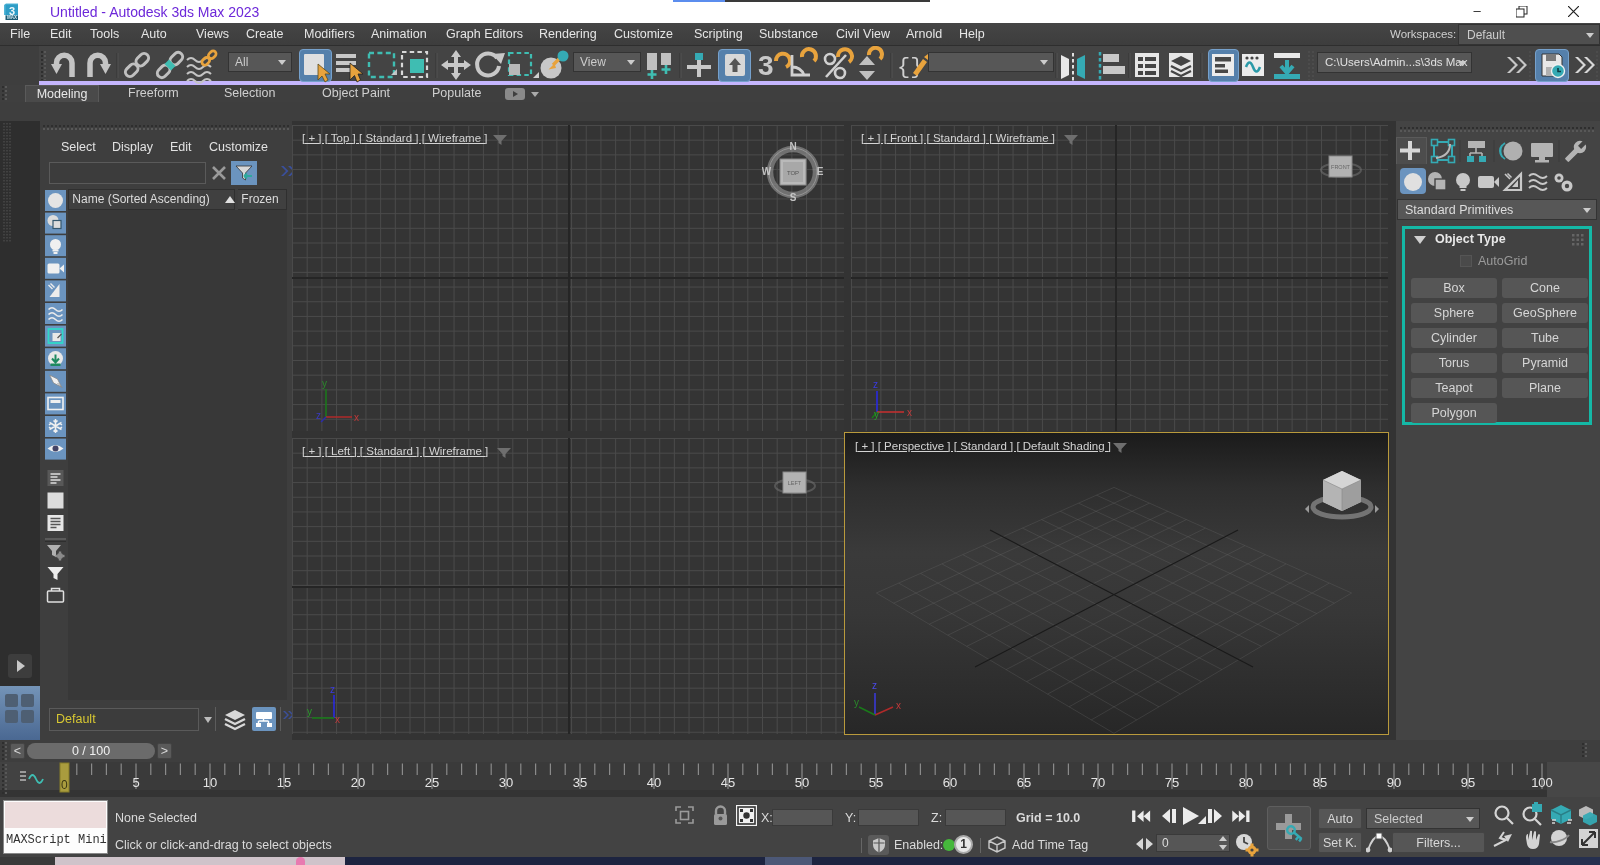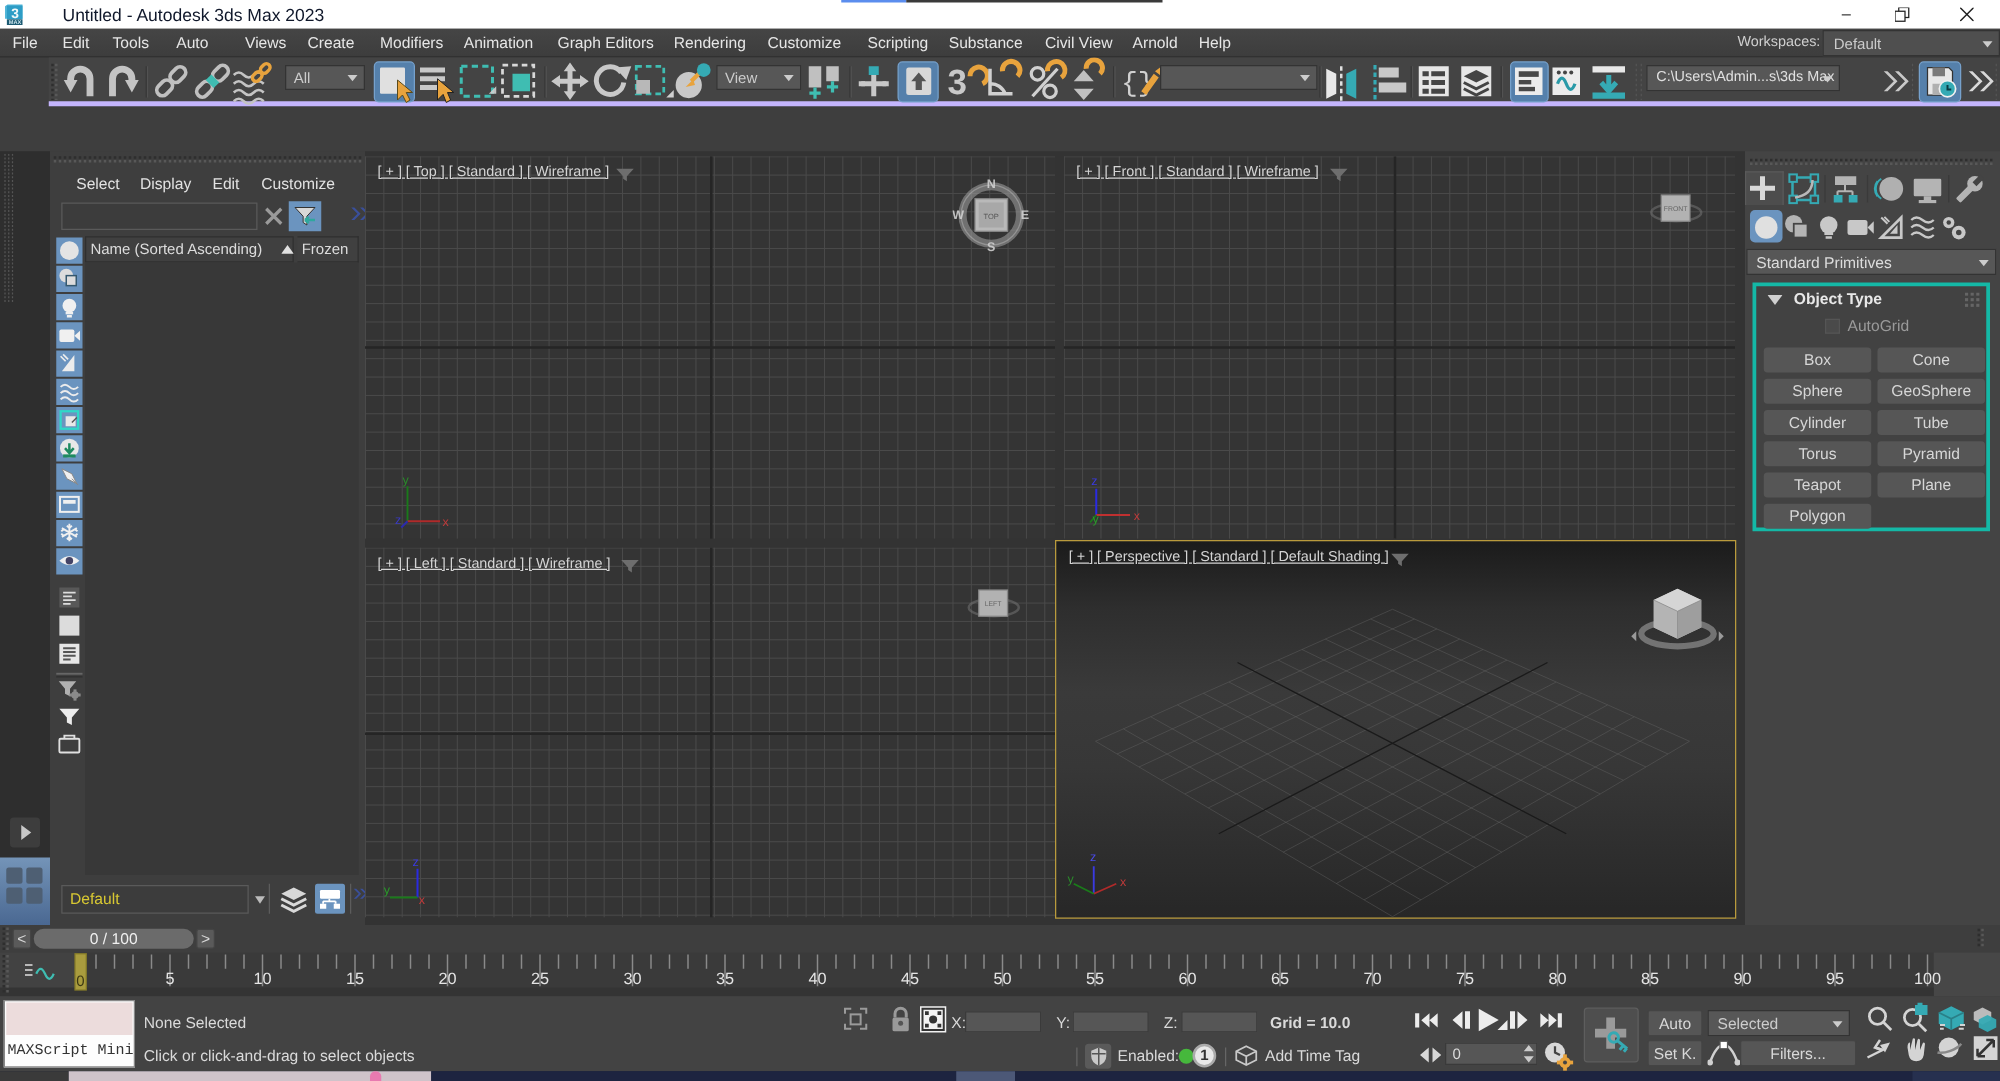--- a/index.html
+++ b/index.html
@@ -1,20 +1,20 @@
 <!DOCTYPE html>
 <html><head><meta charset="utf-8">
 <style>
 *{margin:0;padding:0;box-sizing:border-box;}
 html,body{width:1600px;height:865px;overflow:hidden;background:#3e3e3e;font-family:"Liberation Sans",sans-serif;}
 .abs{position:absolute;}
 #stage{position:relative;width:1600px;height:865px;}
 
 #titlebar{left:0;top:0;width:1600px;height:23px;background:#fff;color:#000;}
-#titlebar .ttext{position:absolute;left:50px;top:4px;font-size:14px;color:#0f172a;}
+#titlebar .ttext{position:absolute;left:50px;top:4px;font-size:14px;color:#6d28d9;}
 #topbar1{left:673px;top:0;width:52px;height:2px;background:#5b8dee;}
 #topbar2{left:725px;top:0;width:205px;height:2px;background:#3a3a3a;}
 .winbtn{position:absolute;top:0;width:14px;height:23px;color:#222;font-size:13px;text-align:center;line-height:22px;}
 
 #menubar{left:0;top:23px;width:1600px;height:23px;background:linear-gradient(#454545,#3d3d3d);border-bottom:1px solid #2e2e2e;}
 .mitem{position:absolute;top:4px;font-size:12.5px;color:#e6e6e6;}
 
 #toolbar{left:0;top:46px;width:1600px;height:39px;background:#444444;border-bottom:4px solid #c4b5fd;margin-left:39px;}
 .combo{position:absolute;background:#575757;border:1px solid #333;color:#ccc;font-size:12px;}
 .combo .arr{position:absolute;right:5px;top:50%;margin-top:-2px;width:0;height:0;border-left:4px solid transparent;border-right:4px solid transparent;border-top:5px solid #ccc;}
@@ -330,20 +330,36 @@
           <path d="M-10 -11 L7 -11 L10 -8 L10 11 L-10 11 Z" fill="#e8e8e8" stroke="#333"></path>
           <rect x="-6" y="-11" width="10" height="7" fill="#7a7a7a"></rect>
           <rect x="-6" y="2" width="12" height="9" fill="#b0b0b0"></rect>
           <circle cx="6" cy="6" r="6.5" fill="#35aab4" stroke="#f0f0f0" stroke-width="1.4"></circle>
           <path d="M6 3 L6 6.5 L9 6.5" stroke="#0c3c44" stroke-width="1.6" fill="none"></path>
         </g>
       </svg>
  <div class="combo" style="left:1278px;top:6px;width:155px;height:21px;padding:3px 20px 3px 7px;font-size:11.5px;color:#e0e0e0;white-space:nowrap;overflow:hidden;">C:\Users\Admin...s\3ds Max 202<div class="arr"></div></div>
 </div>
 
+<div class="abs" id="ribbon">
+      <svg width="10" height="17" style="position:absolute;left:0;top:0">
+        <line x1="3" y1="1" x2="3" y2="16" stroke="#2e2e2e" stroke-width="2" stroke-dasharray="2 2"></line>
+        <line x1="6" y1="1" x2="6" y2="16" stroke="#585858" stroke-width="2" stroke-dasharray="2 2"></line>
+      </svg>
+ <div class="rtab active" style="left:25px;width:74px;text-align:center;">Modeling</div>
+ <div class="rtab" style="left:120px;">Freeform</div>
+ <div class="rtab" style="left:216px;">Selection</div>
+ <div class="rtab" style="left:314px;">Object Paint</div>
+ <div class="rtab" style="left:424px;">Populate</div>
+ <svg width="40" height="17" style="position:absolute;left:505px;top:2px">
+        <rect x="0" y="1" width="20" height="12" rx="3" fill="#8a8a8a"></rect>
+        <path d="M8 4 L13 7 L8 10 Z" fill="#3f3f3f"></path>
+        <path d="M26 5 l8 0 -4 5 z" fill="#aaa"></path>
+      </svg>
+</div>
 
 <div class="abs" id="leftbar">
  <svg width="14" height="120" style="position:absolute;left:2px;top:2px">
         <g stroke="#555" stroke-width="1" stroke-dasharray="1.5 1.5">
           <line x1="2" y1="0" x2="2" y2="120"></line>
           <line x1="5" y1="0" x2="5" y2="120"></line>
           <line x1="8" y1="0" x2="8" y2="120"></line>
         </g>
       </svg>
  <div style="position:absolute;left:8px;top:533px;width:24px;height:24px;background:#3d3d3d;border-radius:3px;"></div>

